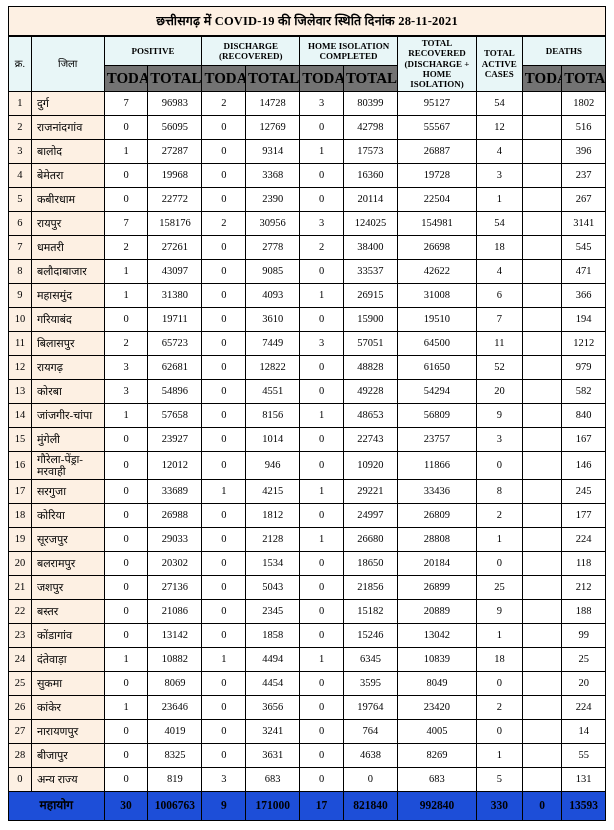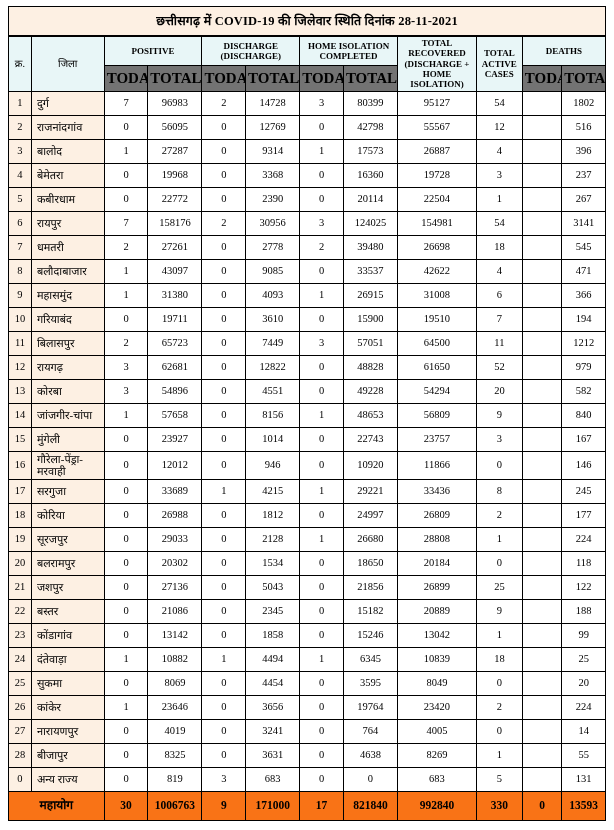--- a/index.html
+++ b/index.html
@@ -77,21 +77,21 @@
     text-align: left;
     padding-left: 5px;
     font-size: 11px;
     font-weight: normal;
   }
   tbody td.num {
     background: #ffffff;
     font-size: 10.5px;
   }
   tfoot td {
-    background: #f97316;
+    background: #1d4ed8;
     font-weight: bold;
     font-size: 11.5px;
     height: 26px;
   }
   tfoot td.total-label {
     text-align: center;
     font-size: 12px;
   }
 </style>
 </head>
@@ -116,21 +116,21 @@
       <col class="col-dtoday">
       <col class="col-dtotal">
     </colgroup>
     <thead>
       <tr>
         <th rowspan="2">क्र.</th>
         <th rowspan="2">जिला</th>
         <th colspan="2" class="tiny">POSITIVE</th>
         <th colspan="2" class="tiny">
           <span>DISCHARGE</span><br>
-          <span>(DISCHARGE)</span>
+          <span>(RECOVERED)</span>
         </th>
         <th colspan="2" class="tiny">
           <span>HOME ISOLATION</span><br>
           <span>COMPLETED</span>
         </th>
         <th rowspan="2" class="tiny">
           <span>TOTAL RECOVERED</span><br>
           <span class="smallnote">(DISCHARGE + HOME ISOLATION)</span>
         </th>
         <th rowspan="2" class="tiny">TOTAL ACTIVE CASES</th>
@@ -233,21 +233,21 @@
           <td class="num">3141</td>
         </tr>
         <tr>
           <td class="sr">7</td>
           <td class="dist">धमतरी</td>
           <td class="num">2</td>
           <td class="num">27261</td>
           <td class="num">0</td>
           <td class="num">2778</td>
           <td class="num">2</td>
-          <td class="num">39480</td>
+          <td class="num">38400</td>
           <td class="num">26698</td>
           <td class="num">18</td>
           <td class="num"></td>
           <td class="num">545</td>
         </tr>
         <tr>
           <td class="sr">8</td>
           <td class="dist">बलौदाबाजार</td>
           <td class="num">1</td>
           <td class="num">43097</td>
@@ -433,21 +433,21 @@
           <td class="dist">जशपुर</td>
           <td class="num">0</td>
           <td class="num">27136</td>
           <td class="num">0</td>
           <td class="num">5043</td>
           <td class="num">0</td>
           <td class="num">21856</td>
           <td class="num">26899</td>
           <td class="num">25</td>
           <td class="num"></td>
-          <td class="num">122</td>
+          <td class="num">212</td>
         </tr>
         <tr>
           <td class="sr">22</td>
           <td class="dist">बस्तर</td>
           <td class="num">0</td>
           <td class="num">21086</td>
           <td class="num">0</td>
           <td class="num">2345</td>
           <td class="num">0</td>
           <td class="num">15182</td>

